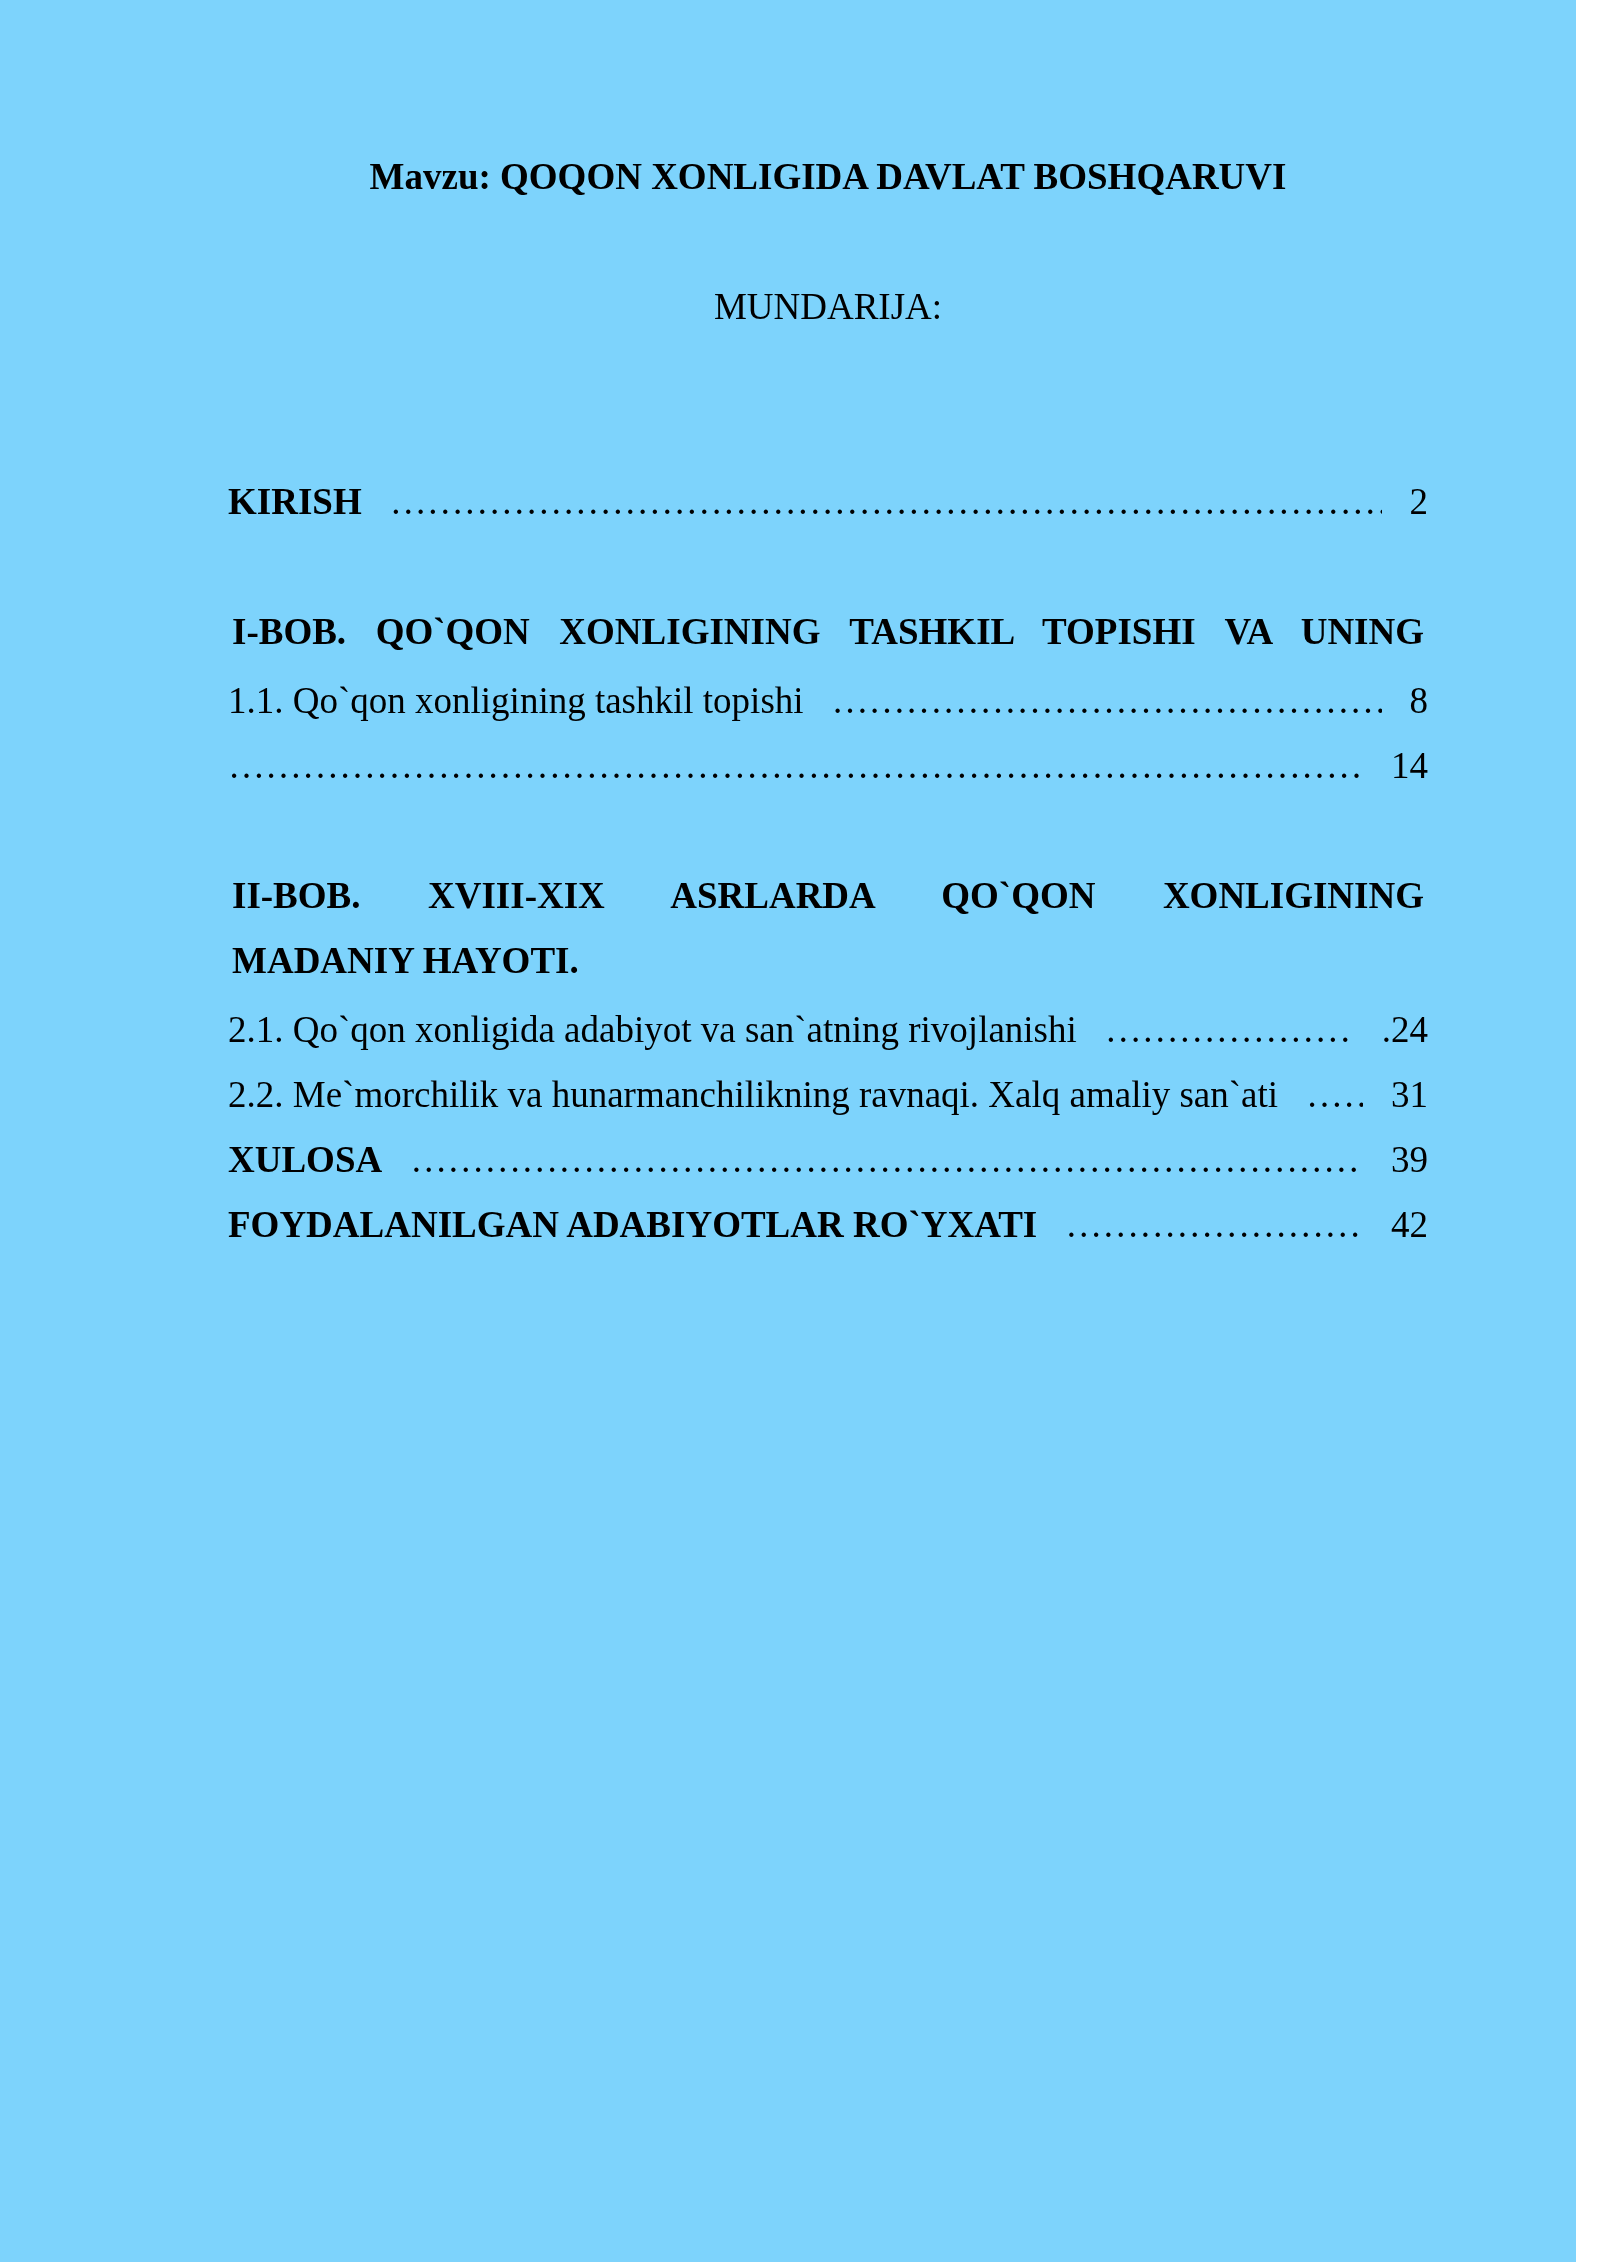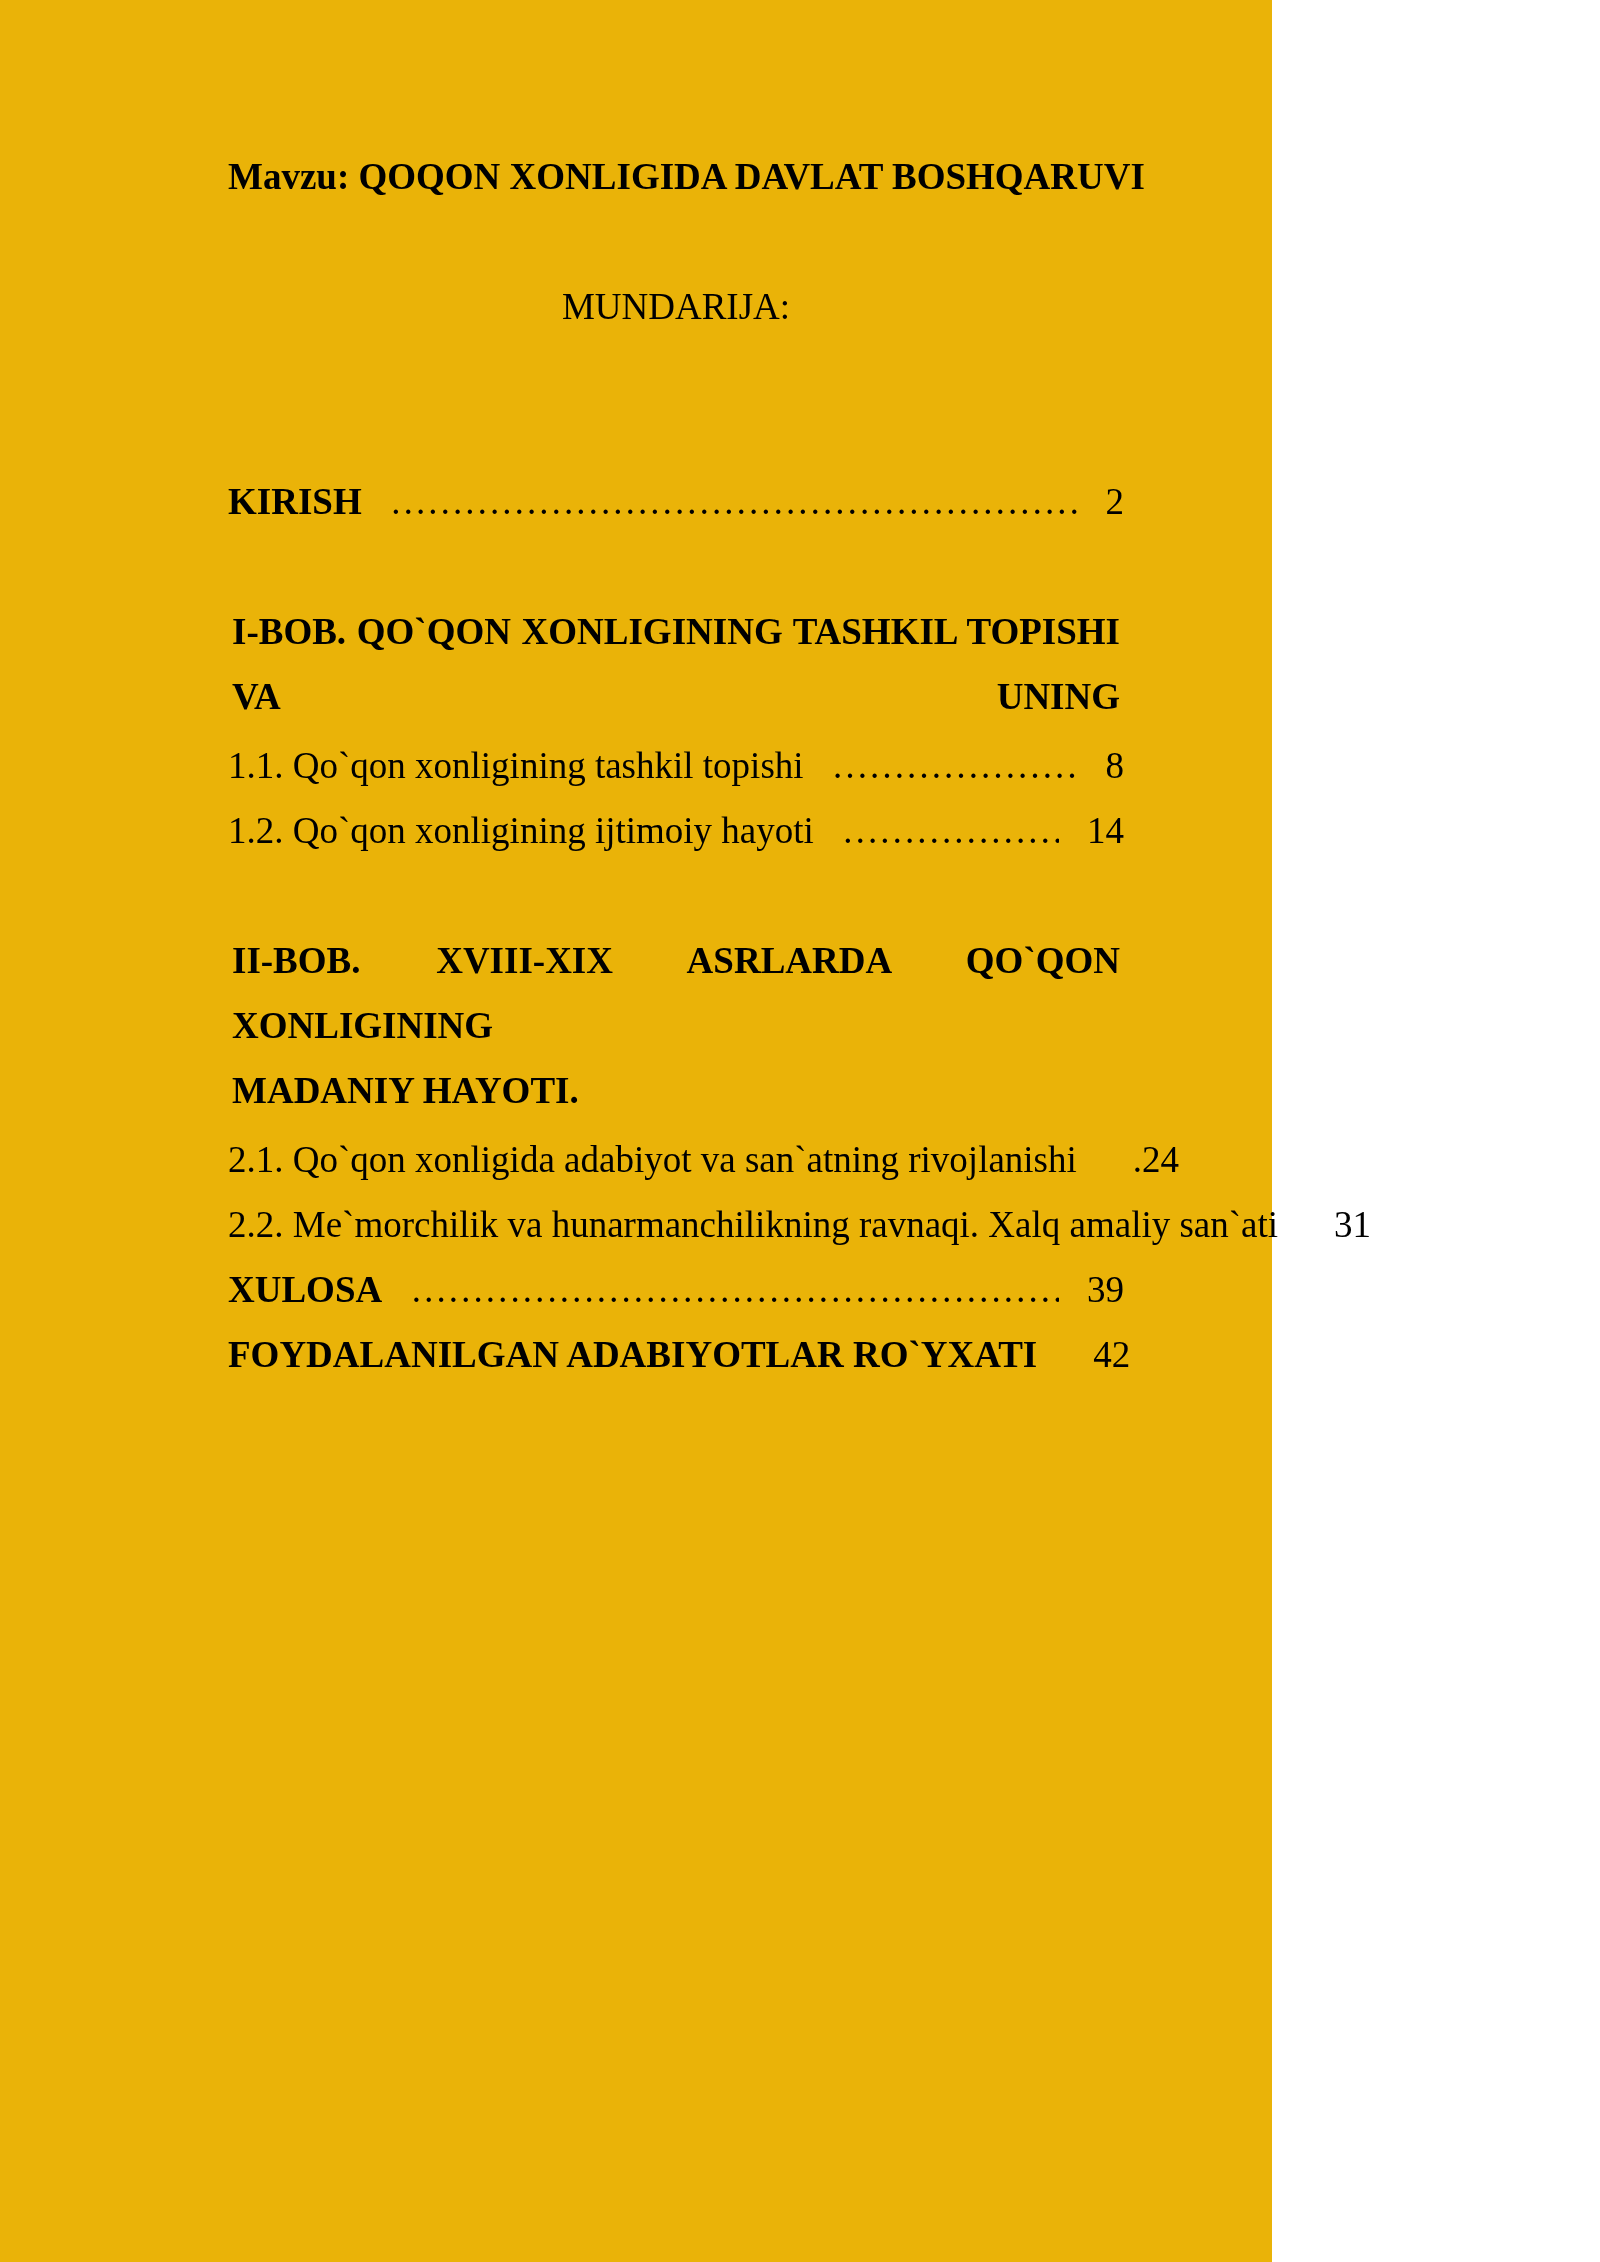--- a/index.html
+++ b/index.html
@@ -9,23 +9,23 @@
   }
   body {
     width: 1600px;
     height: 2262px;
     font-family: "Liberation Serif", "DejaVu Serif", serif;
     color: #000000;
     overflow: hidden;
   }
   .page {
     box-sizing: border-box;
-    width: 1272px;
+    width: 1576px;
     height: 2262px;
-    background: #eab308;
+    background: #7dd3fc;
     padding: 144px 148px 0 228px;
   }
   .doc-title {
     font-size: 37px;
     line-height: 65px;
     font-weight: bold;
     text-align: center;
     margin: 0 0 65px 0;
     white-space: nowrap;
   }
@@ -83,21 +83,20 @@
     <div class="jline">I-BOB. QO`QON XONLIGINING TASHKIL TOPISHI VA UNING</div>
   </div>
 
   <div class="toc-line">
     <span class="toc-label">1.1. Qo`qon xonligining tashkil topishi</span>
     <span class="leader">………………………………………………………………………………………………………………</span>
     <span class="pagenum">8</span>
   </div>
 
   <div class="toc-line gap-after">
-    <span class="toc-label">1.2. Qo`qon xonligining ijtimoiy hayoti</span>
     <span class="leader">………………………………………………………………………………………………………………</span>
     <span class="pagenum">14</span>
   </div>
 
   <div class="chapter-heading">
     <div class="jline">II-BOB. XVIII-XIX ASRLARDA QO`QON XONLIGINING</div>
     <div>MADANIY HAYOTI.</div>
   </div>
 
   <div class="toc-line">

